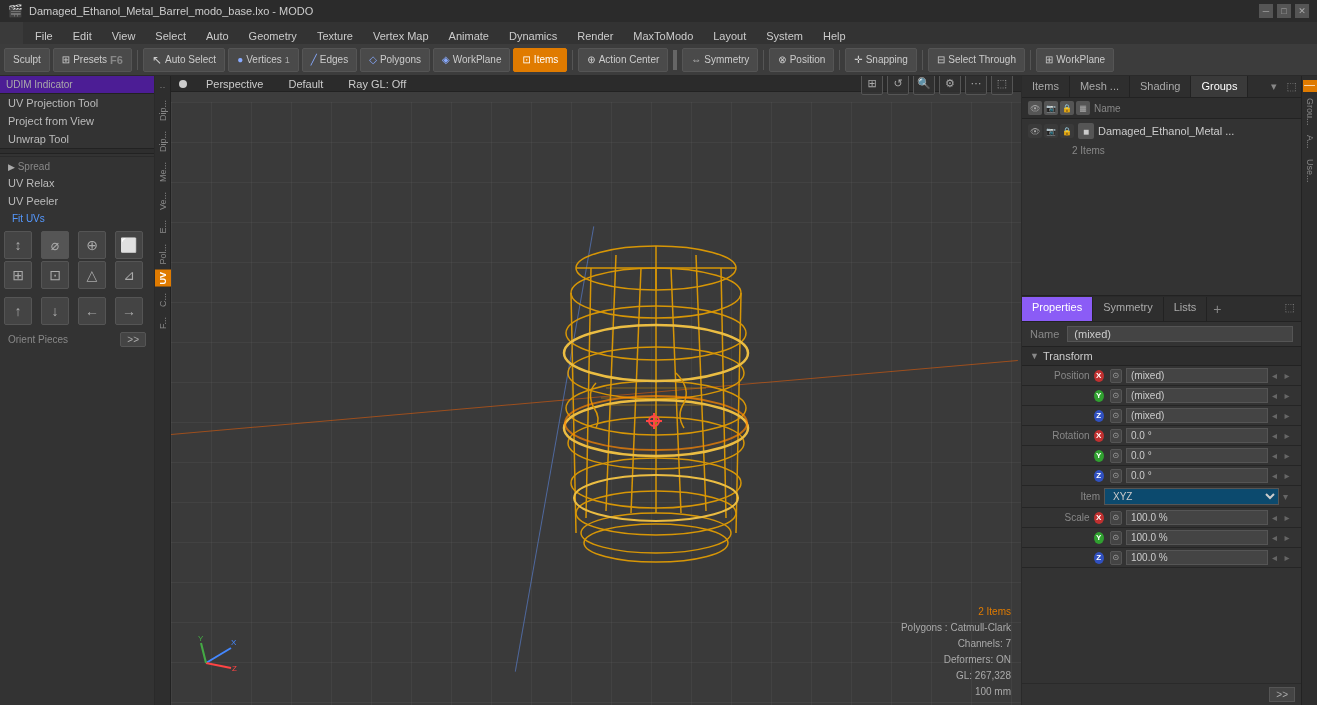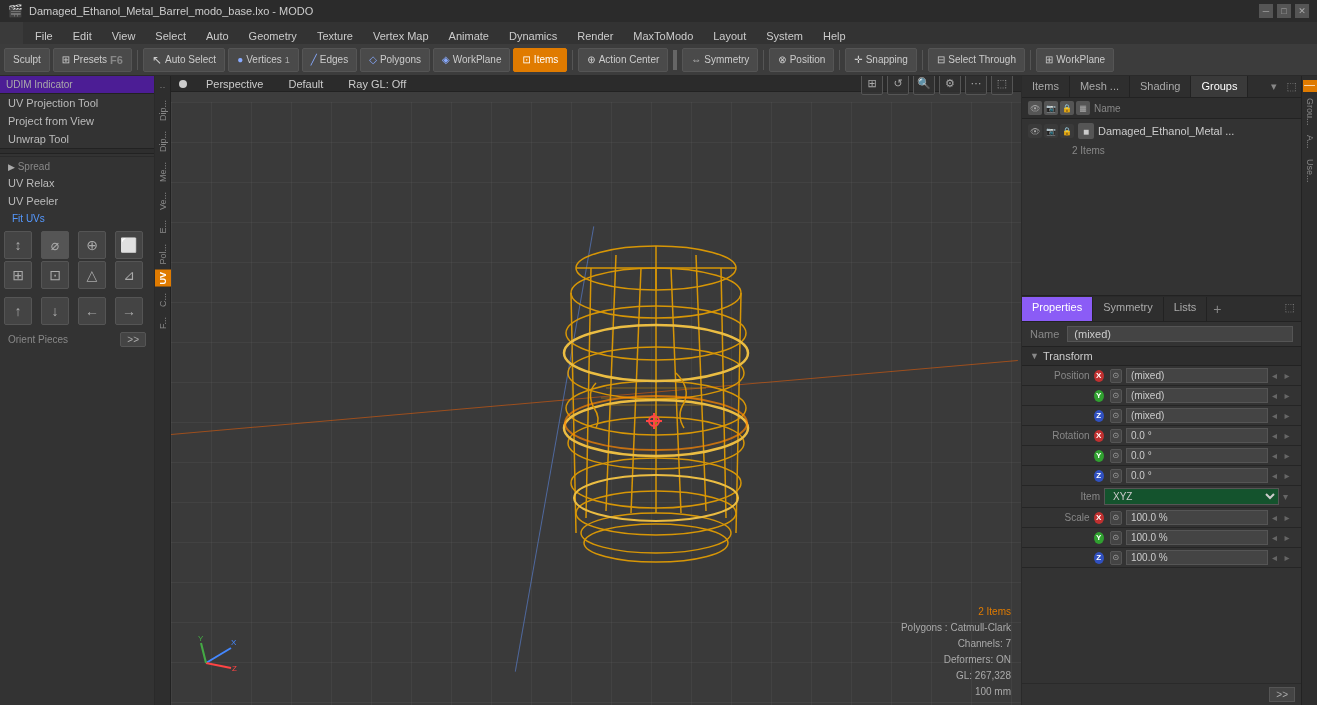--- a/index.html
+++ b/index.html
@@ -103,21 +103,21 @@
     .prop-label { font-size: 10px; color: #888; width: 70px; text-align: right; }
     .prop-axis { width: 12px; height: 12px; border-radius: 50%; display: inline-flex; align-items: center; justify-content: center; font-size: 8px; font-weight: bold; margin-right: 2px; }
     .prop-axis.x { background: #c03030; color: #fff; }
     .prop-axis.y { background: #30a030; color: #fff; }
     .prop-axis.z { background: #3050c0; color: #fff; }
     .prop-value { flex: 1; background: #444; border: 1px solid #555; padding: 1px 4px; font-size: 10px; color: #ccc; }
     .prop-arrow { width: 10px; color: #666; font-size: 10px; }
 
     .prop-row-order { display: flex; align-items: center; padding: 2px 8px; gap: 4px; border-bottom: 1px solid #252525; }
     .order-label { font-size: 10px; color: #888; width: 70px; text-align: right; }
-    .order-select { background: #14532d; border: 1px solid #555; color: #ccc; font-size: 10px; padding: 1px 4px; flex: 1; }
+    .order-select { background: #0c4a6e; border: 1px solid #555; color: #ccc; font-size: 10px; padding: 1px 4px; flex: 1; }
 
     
     #right-strip { width: 16px; background: #2e2e2e; display: flex; flex-direction: column; align-items: center; padding: 4px 0; gap: 2px; border-left: 1px solid #222; }
     .right-label { writing-mode: vertical-rl; font-size: 9px; color: #888; padding: 4px 2px; cursor: pointer; white-space: nowrap; }
 
     
     .h-line { position: absolute; left: 0; right: 0; height: 1px; background: rgba(255,100,0,0.5); }
   </style>
 </head>
 <body>

